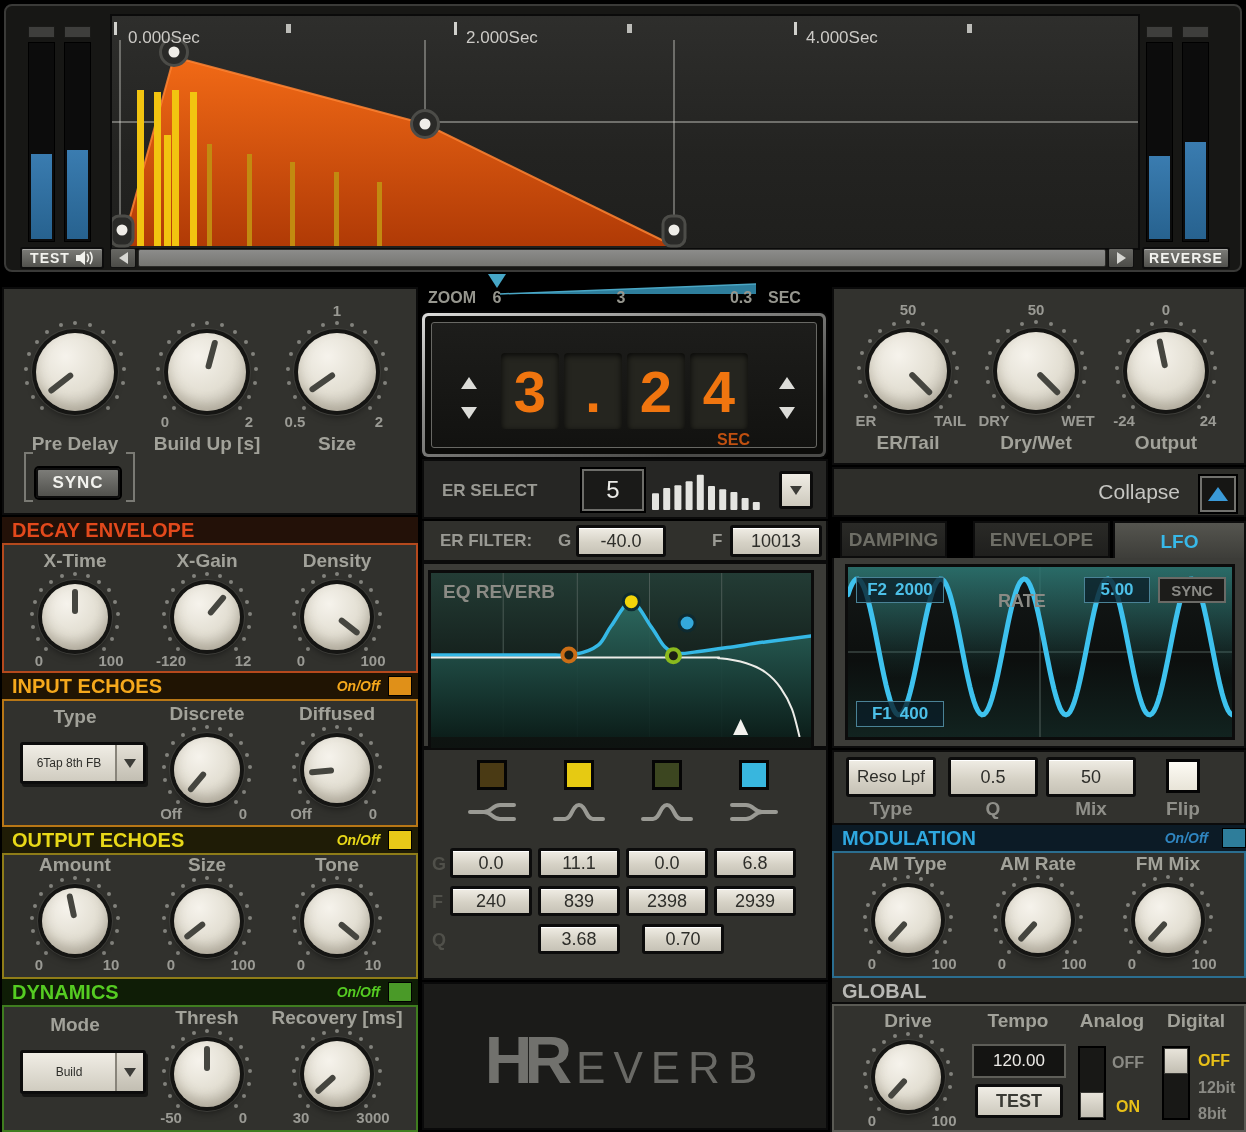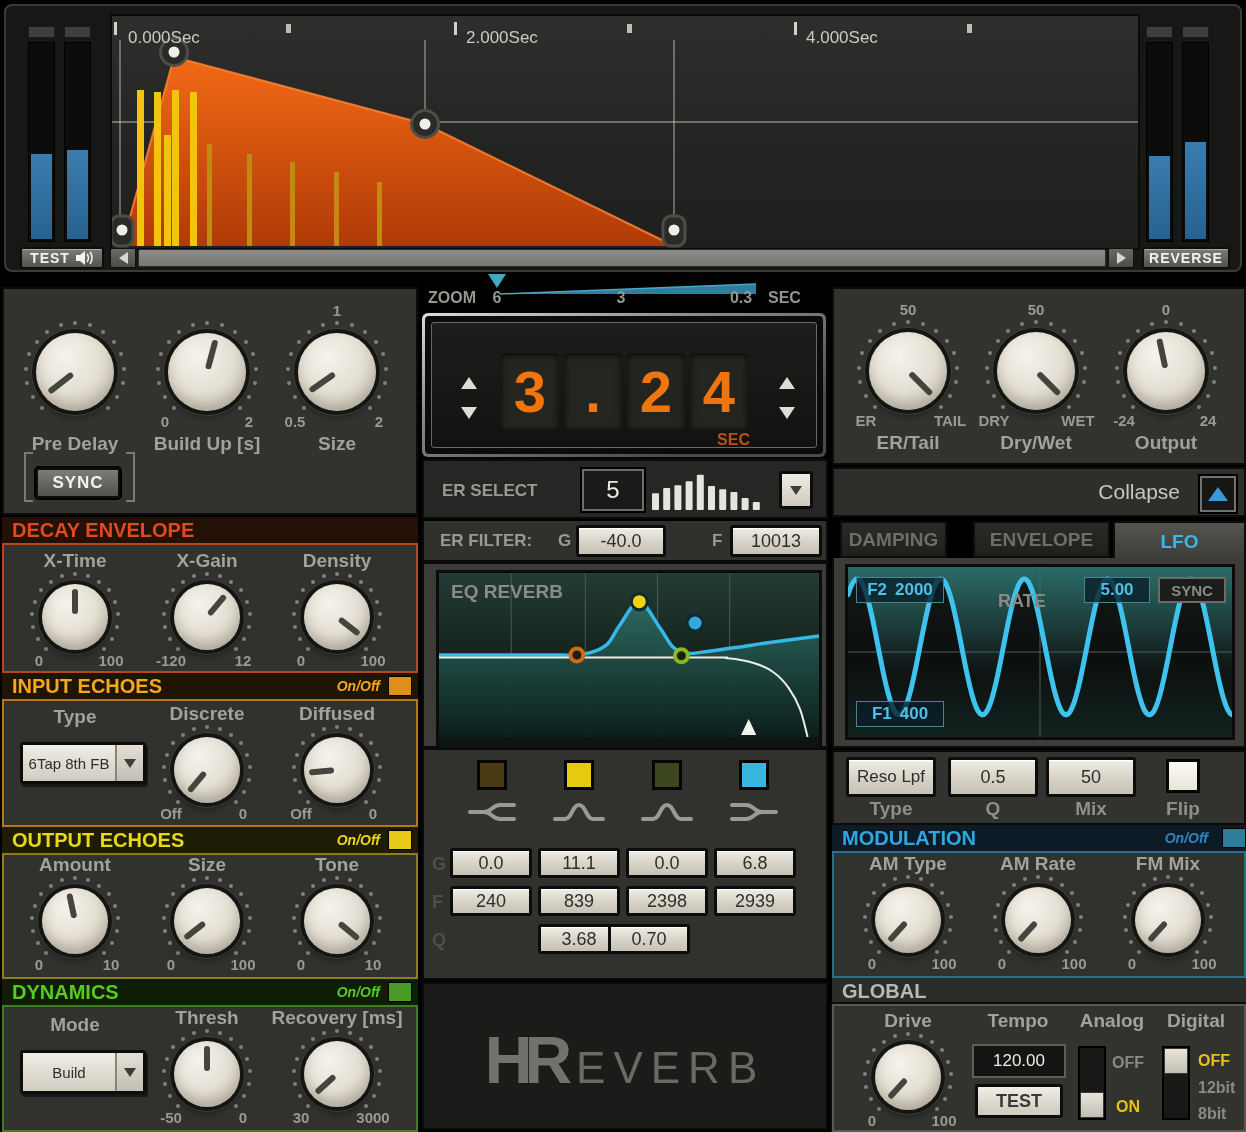--- a/index.html
+++ b/index.html
@@ -39,21 +39,21 @@
   .kdial { position:absolute; border-radius:50%; background:radial-gradient(circle at 38% 30%, #f6f3ec, #e3dfd3 50%, #c9c5b9 82%, #a9a59b); box-shadow:0 0 0 4px #151513, 0 0 0 5px #3d3d39, 0 5px 9px rgba(0,0,0,.55), inset 0 -7px 12px rgba(110,100,80,.30); }
   .krot { position:absolute; inset:0; }
   .kline { position:absolute; left:calc(50% - 3px); top:8%; width:6px; height:38%; background:#45453f; border-radius:3px; }
   .kmin,.kmax { position:absolute; width:52px; text-align:center; font-size:15px; font-weight:bold; color:#9a9a94; }
   .ktop { position:absolute; top:-13px; left:0; width:150px; text-align:center; font-size:15px; font-weight:bold; color:#9a9a94; }
   .klabel { position:absolute; left:0; width:150px; text-align:center; font-size:19px; font-weight:bold; color:#a2a29a; white-space:nowrap; }
 
   
   .vbox { position:absolute; background:linear-gradient(#f0ede5,#d6d2c6 55%,#c6c2b6); border:3px solid #0c0c0c; border-radius:3px; color:#2e2e2a; font-size:18px; display:flex; align-items:center; justify-content:center; box-shadow:inset 0 1px 0 #fff; }
   .dd { position:absolute; display:flex; border:3px solid #0c0c0c; border-radius:3px; background:linear-gradient(#f0ede5,#d0ccc0); box-shadow:2px 3px 0 rgba(0,0,0,.55); }
-  .dd-text { flex:1; display:flex; align-items:center; justify-content:center; font-size:15px; color:#2e2e2a; }
+  .dd-text { flex:1; display:flex; align-items:center; justify-content:center; font-size:12px; color:#2e2e2a; }
   .dd-arrow { width:28px; border-left:2px solid #88847a; background:linear-gradient(#e4e0d6,#c2beb2); display:flex; align-items:center; justify-content:center; }
   .dd-tri { width:0; height:0; border-left:6px solid transparent; border-right:6px solid transparent; border-top:9px solid #3c3c38; }
   .btn-beige { position:absolute; background:linear-gradient(#f0ede5,#cdc9bd); border:3px solid #0c0c0c; border-radius:3px; color:#3a3a34; font-weight:bold; display:flex; align-items:center; justify-content:center; }
 
   
   .rt-frame { left:422px; top:313px; width:404px; height:144px; border-radius:6px; background:linear-gradient(160deg,#dcdcda,#8a8a88 35%,#4a4a48 80%); padding:3px; box-shadow:0 0 0 2px #050505; }
   .rt-black { width:100%; height:100%; background:#0b0b09; border-radius:4px; padding:6px; }
   .rt-inner { position:relative; width:100%; height:100%; border:1px solid #68686​4; border:1px solid #686864; border-radius:3px; background:linear-gradient(#1d1d1b,#121210); }
   .rt-title { position:absolute; top:7px; left:0; width:100%; text-align:center; font-size:18px; font-weight:bold; letter-spacing:2px; color:#d2d2ce; }
   .rt-cells { position:absolute; left:69px; top:30px; display:flex; gap:5px; }
@@ -61,21 +61,21 @@
   .rt-sec { position:absolute; left:262px; top:108px; width:56px; text-align:right; color:#c05010; font-weight:bold; font-size:16px; }
   .spin { position:absolute; width:18px; height:46px; display:flex; flex-direction:column; align-items:center; justify-content:space-between; padding:2px 0; }
   .sp-up { width:0; height:0; border-left:8px solid transparent; border-right:8px solid transparent; border-bottom:12px solid #dcdcd8; }
   .sp-dn { width:0; height:0; border-left:8px solid transparent; border-right:8px solid transparent; border-top:12px solid #dcdcd8; }
 
   
   .lab-gray { position:absolute; font-size:17px; font-weight:bold; color:#9a9a94; }
   .er-val { position:absolute; background:#1a1a18; border:2px solid #6e6e6a; box-shadow:0 0 0 2px #000; color:#eaeae6; font-size:24px; display:flex; align-items:center; justify-content:center; }
 
   
-  .eq-display { position:absolute; left:12px; top:6px; width:386px; height:220px; border:3px solid #0b0b0b; background:linear-gradient(#233c35,#101714 55%,#0c100e); }
+  .eq-display { position:absolute; left:4px; top:6px; width:386px; height:220px; border:3px solid #0b0b0b; background:linear-gradient(#233c35,#101714 55%,#0c100e); }
   .eq-title { position:absolute; left:12px; top:8px; font-size:19px; font-weight:bold; color:#8b8b85; }
   .flabel { position:absolute; bottom:2px; font-size:15px; font-weight:bold; color:#9a9a92; }
   .lfo-display { position:absolute; left:11px; top:6px; width:390px; height:176px; border:3px solid #0b0b0b; background:linear-gradient(180deg,#141817 0%,#0c0f0e 55%,#15302b 130%); }
   .lfo-box { position:absolute; background:rgba(10,30,40,.78); border:1px solid #4a8296; color:#4cc0e8; font-weight:bold; font-size:17px; display:flex; align-items:center; justify-content:center; gap:8px; }
 
   
   .tab { position:absolute; top:521px; height:37px; display:flex; align-items:center; justify-content:center; font-size:19px; font-weight:bold; border:2px solid #0c0c0c; background:linear-gradient(#2a2a27,#1f1f1d); color:#6e6e66; }
   .tab.active { background:linear-gradient(#55554f,#3c3c38); color:#38b8e8; border-bottom:none; height:39px; }
 
   
@@ -363,21 +363,21 @@
   <div class="vbox" style="left:114px;top:98px;width:82px;height:30px">11.1</div>
   <div class="vbox" style="left:202px;top:98px;width:82px;height:30px">0.0</div>
   <div class="vbox" style="left:290px;top:98px;width:82px;height:30px">6.8</div>
 
   <div class="vbox" style="left:26px;top:136px;width:82px;height:30px">240</div>
   <div class="vbox" style="left:114px;top:136px;width:82px;height:30px">839</div>
   <div class="vbox" style="left:202px;top:136px;width:82px;height:30px">2398</div>
   <div class="vbox" style="left:290px;top:136px;width:82px;height:30px">2939</div>
 
   <div class="vbox" style="left:114px;top:174px;width:82px;height:30px">3.68</div>
-  <div class="vbox" style="left:184px;top:174px;width:82px;height:30px">0.70</div>
+  <div class="vbox" style="left:218px;top:174px;width:82px;height:30px">0.70</div>
 </div>
 
 <div class="abs" style="left:422px;top:982px;width:406px;height:148px;background:#1b1b19;border:2px solid #0a0a0a">
   <div class="logo-wrap">
     <span class="logo-h">H</span>
       <span class="logo-r">R</span>
       <span class="logo-rest">EVERB</span>
   </div>
 </div>
 

